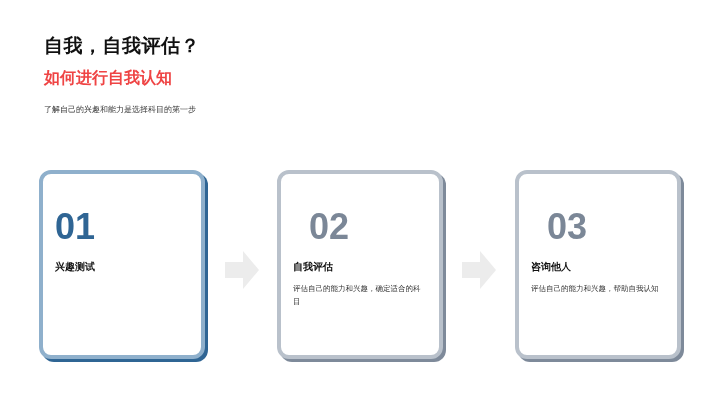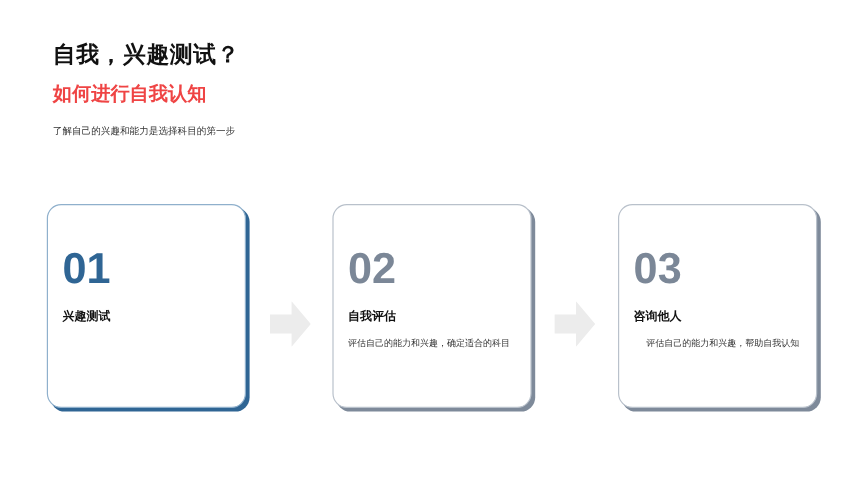--- a/index.html
+++ b/index.html
@@ -18,51 +18,51 @@
     .subtitle {
       position: absolute; left: 44px; top: 68px;
       font-size: 16px; font-weight: bold; color: #ef4444;
     }
     .desc {
       position: absolute; left: 44px; top: 104px;
       font-size: 8px; color: #333; text-align: center;
     }
     .card {
       position: absolute; top: 170px;
-      width: 166px; height: 170px;
+      width: 166px; height: 189px;
       background: #fff;
-      border: 1px solid #eab308;
+      border: 4px solid #eab308;
       border-radius: 12px;
       box-sizing: border-box;
     }
     .card.blue { box-shadow: 3px 3px 0 0 #2f6594; border-color: #8fb0cc; }
     .card.grey { box-shadow: 3px 3px 0 0 #7e8a9a; border-color: #b9c1cb; }
     .card .num {
       position: absolute; left: 12px; top: 35px;
       font-size: 36px; font-weight: bold; line-height: 1;
       font-family: "Liberation Sans", "DejaVu Sans", sans-serif;
     }
     .card.blue .num { color: #2f6594; }
-    .card.grey .num { color: #7b8797; }
+    .card.grey .num { color: #7b8797; margin-left: 16px; }
     .card .head {
       position: absolute; left: 12px; top: 86px;
       font-size: 10px; font-weight: bold; color: #111;
     }
     .card .body {
       position: absolute; left: 12px; top: 108px; right: 14px;
       font-size: 7.5px; line-height: 13px; color: #333;
     }
     .arrow {
       position: absolute; top: 251px; width: 34px; height: 38px;
     }
   </style>
 </head>
 <body>
 
-<div class="title">自我，兴趣测试？</div>
+<div class="title">自我，自我评估？</div>
 <div class="subtitle">如何进行自我认知</div>
 <div class="desc">了解自己的兴趣和能力是选择科目的第一步</div>
 
 <div class="card blue" style="left:39px;">
   <div class="num">01</div>
   <div class="head">兴趣测试</div>
 </div>
 
 <svg class="arrow" style="left:225px;" viewBox="0 0 34 38">
   <polygon points="0,11 18,11 18,0 34,19 18,38 18,27 0,27" fill="#ececec"></polygon>
@@ -71,17 +71,17 @@
 <div class="card grey" style="left:277px;">
   <div class="num">02</div>
   <div class="head">自我评估</div>
   <div class="body">评估自己的能力和兴趣，确定适合的科目</div>
 </div>
 
 <svg class="arrow" style="left:462px;" viewBox="0 0 34 38">
   <polygon points="0,11 18,11 18,0 34,19 18,38 18,27 0,27" fill="#ececec"></polygon>
 </svg>
 
-<div class="card grey" style="left:515px;text-align:right;">
+<div class="card grey" style="left:515px;">
   <div class="num">03</div>
   <div class="head">咨询他人</div>
   <div class="body">评估自己的能力和兴趣，帮助自我认知</div>
 </div>
 
 </body></html>

